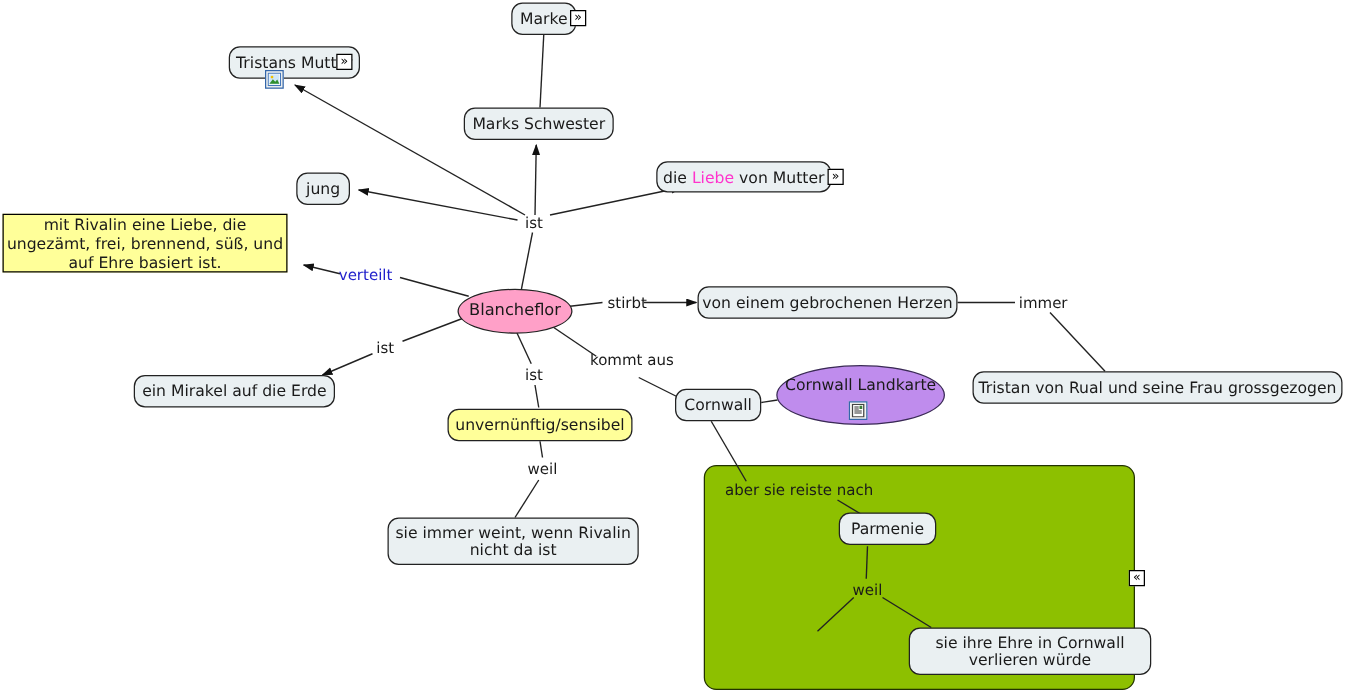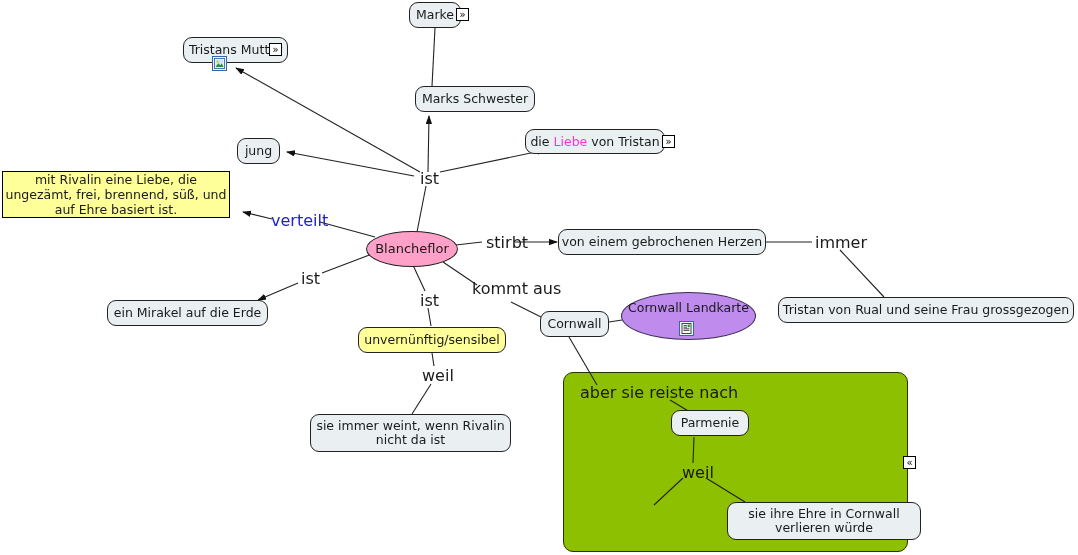--- a/index.html
+++ b/index.html
@@ -64,21 +64,21 @@
   }
   .group-box {
     position: absolute;
     box-sizing: border-box;
     background: #8dc000;
     border: 1px solid #223300;
     border-radius: 10px;
   }
   .edge-label {
     position: absolute;
-    font-size: 16px;
+    font-size: 12px;
     line-height: 13px;
     color: #1a1a1a;
     white-space: pre;
     background: transparent;
   }
   .edge-label.blue {
     color: #2222cc;
   }
   .hl-pink {
     color: #ff33cc;
@@ -181,30 +181,30 @@
   <div class="expander" style="left:269px; top:43px;">»</div>
   <div class="node-icon" style="left:212px; top:56px;">
     <svg width="11" height="11" viewBox="0 0 11 11">
       <rect x="0.5" y="0.5" width="10" height="10" fill="#ffffff" stroke="#4477bb"></rect>
       <rect x="1.5" y="1.5" width="8" height="8" fill="#cfe6f7"></rect>
       <circle cx="3.6" cy="3.6" r="1.1" fill="#f0c000"></circle>
       <path d="M1.5 9 L4.3 5.3 L6.2 7.3 L7.8 5.6 L9.5 9 Z" fill="#2f8f2f"></path>
     </svg>
   </div>
 
-  <div class="node" style="left:371px; top:86px; width:120px; height:26px;margin-left:44px;">
+  <div class="node" style="left:371px; top:86px; width:120px; height:26px;">
     <span>Marks Schwester</span>
   </div>
 
   <div class="node" style="left:237px; top:138px; width:43px; height:26px;">
     <span>jung</span>
   </div>
 
   <div class="node" style="left:525px; top:129px; width:140px; height:25px;">
-    <span><span>die </span><span class="hl-pink">Liebe</span><span> von Tristan</span></span>
+    <span><span>die </span><span class="hl-pink">Liebe</span><span> von Mutter</span></span>
   </div>
   <div class="expander" style="left:662px; top:135px;">»</div>
 
   <div class="node notebox" style="left:2px; top:171px; width:228px; height:47px;">
     <span>mit Rivalin eine Liebe, die
 ungezämt, frei, brennend, süß, und
 auf Ehre basiert ist.</span>
   </div>
 
   <div class="node ellipse pinknode" style="left:366px; top:231px; width:92px; height:36px; font-size:13px;">

